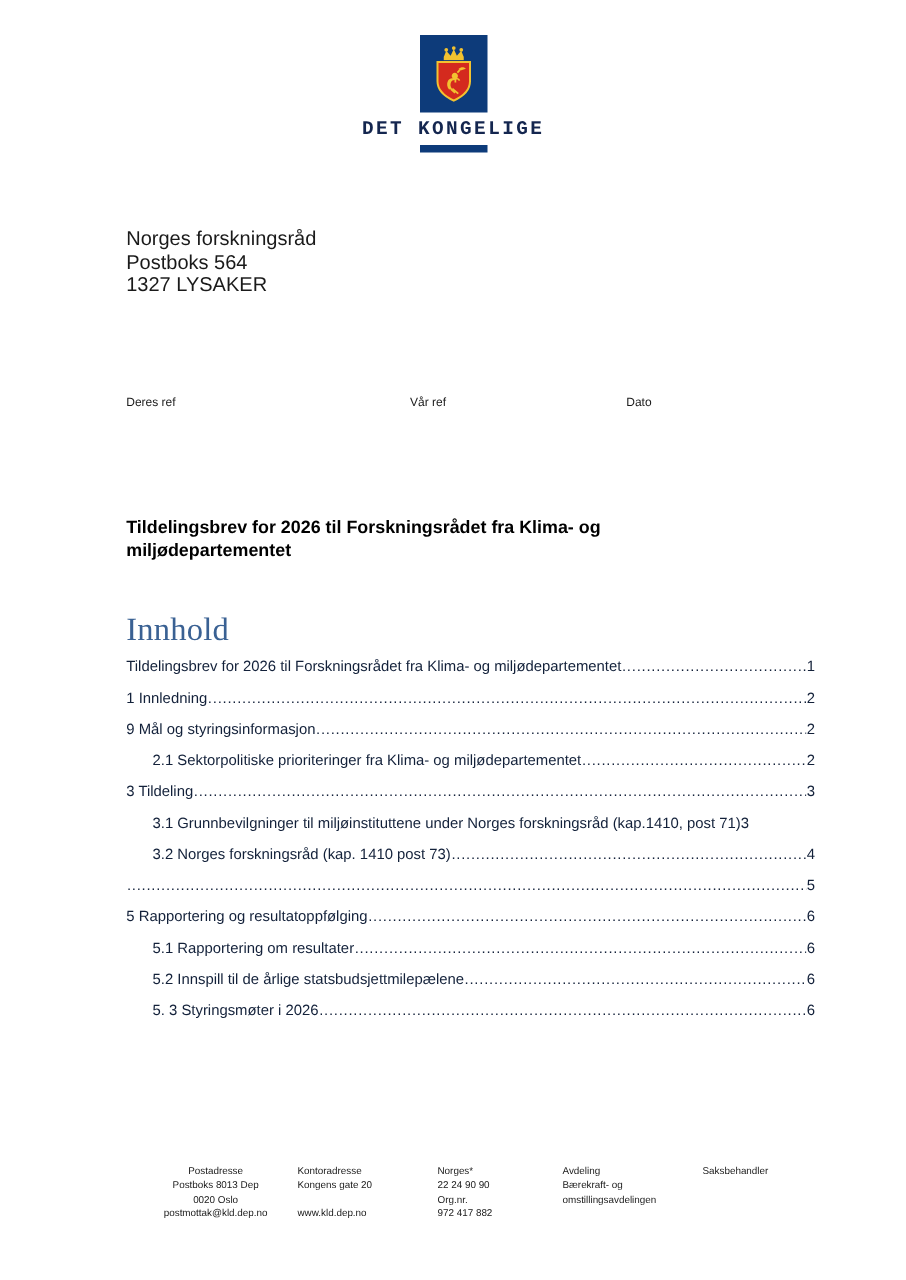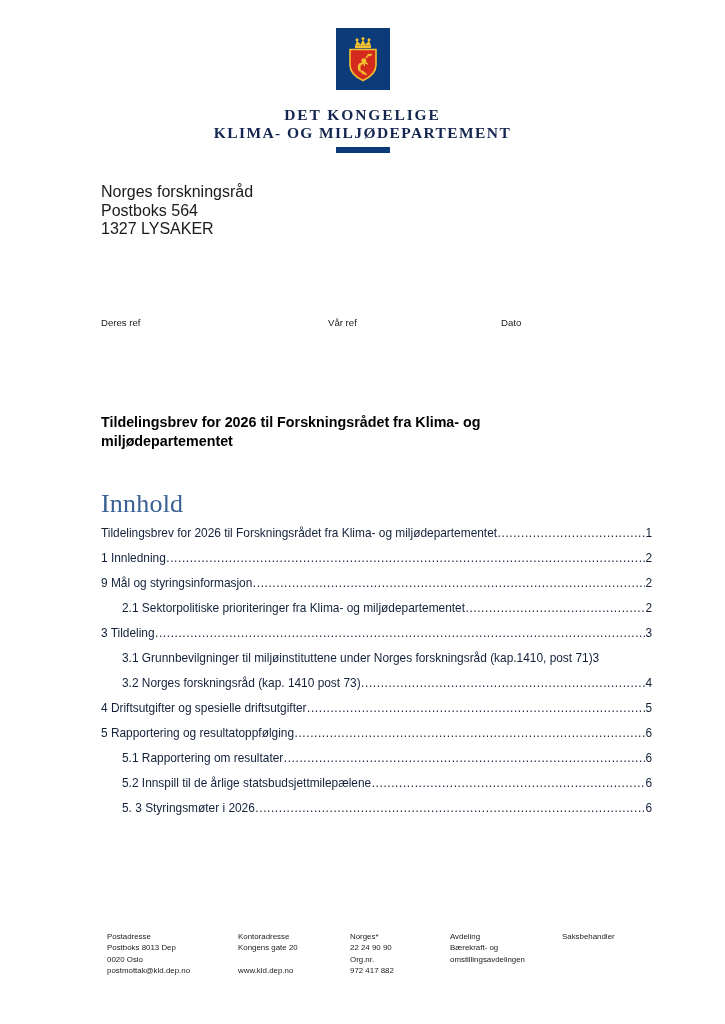--- a/index.html
+++ b/index.html
@@ -37,23 +37,22 @@
     width: 54px;
     height: 62px;
     background: #0d3b7a;
     display: flex;
     align-items: center;
     justify-content: center;
   }
   .crest-box svg { display: block; }
 
   .wordmark {
-    margin-top: 16px;
-    text-align: center;
-    font-family: Liberation Serif, serif;
+    margin-top: 4px;
+    font-family: Liberation Mono, monospace;
     color: #14264f;
     line-height: 1.18;
   }
   .wordmark .line1 {
     font-size: 15.5px;
     font-weight: bold;
     letter-spacing: 1.9px;
   }
   .wordmark .line2 {
     font-size: 15.5px;
@@ -152,21 +151,21 @@
     position: absolute;
     left: 107px;
     top: 931px;
     width: 560px;
     font-size: 7.9px;
     line-height: 11.3px;
     color: #1a1a1a;
   }
   .footer-cols { display: flex; }
   .fcol { flex: 0 0 auto; }
-  .fcol.c1 { width: 131px; }
+  .fcol.c1 { width: 131px; text-align: center; }
   .fcol.c2 { width: 112px; }
   .fcol.c3 { width: 100px; }
   .fcol.c4 { width: 112px; }
   .fcol.c5 { width: 100px; }
   .fcol .fhead { display: block; }
   .fcol .fline { display: block; }
 </style>
 </head>
 <body>
 
@@ -191,21 +190,20 @@
           <path d="M15.2 34.6 L18.6 37.6 L17.6 38.8 L14.2 35.8 Z"></path>
 
           <path d="M19.4 21.6 L21.3 19.6 L22.3 20.6 L20.4 22.6 Z"></path>
           <path d="M20.8 19.2 C22.6 17.4 25.4 17.3 26.6 19 C25.2 19.6 23.3 20.2 21.9 20.3 Z"></path>
           <rect x="16.4" y="34.3" width="6.2" height="1.5" transform="rotate(41 16.4 34.3)"></rect>
         </g>
       </svg>
     </div>
     <div class="wordmark">
       <div class="line1">DET KONGELIGE</div>
-      <div class="line2">KLIMA- OG MILJØDEPARTEMENT</div>
     </div>
     <div class="logo-underbar"></div>
   </div>
 
   <div class="address">
     <div>Norges forskningsråd</div>
     <div>Postboks 564</div>
     <div>1327 LYSAKER</div>
   </div>
 
@@ -248,21 +246,20 @@
       <div class="toc-row lvl2 nodots">
         <span class="label">3.1 Grunnbevilgninger til miljøinstituttene under Norges forskningsråd (kap.1410, post 71)</span>
         <span class="pageno">3</span>
       </div>
       <div class="toc-row lvl2">
         <span class="label">3.2 Norges forskningsråd (kap. 1410 post 73)</span>
         <span class="leader">........................................................................................................................................................................................................</span>
         <span class="pageno">4</span>
       </div>
       <div class="toc-row">
-        <span class="label">4 Driftsutgifter og spesielle driftsutgifter </span>
         <span class="leader">........................................................................................................................................................................................................</span>
         <span class="pageno">5</span>
       </div>
       <div class="toc-row">
         <span class="label">5 Rapportering og resultatoppfølging </span>
         <span class="leader">........................................................................................................................................................................................................</span>
         <span class="pageno">6</span>
       </div>
       <div class="toc-row lvl2">
         <span class="label">5.1 Rapportering om resultater</span>

